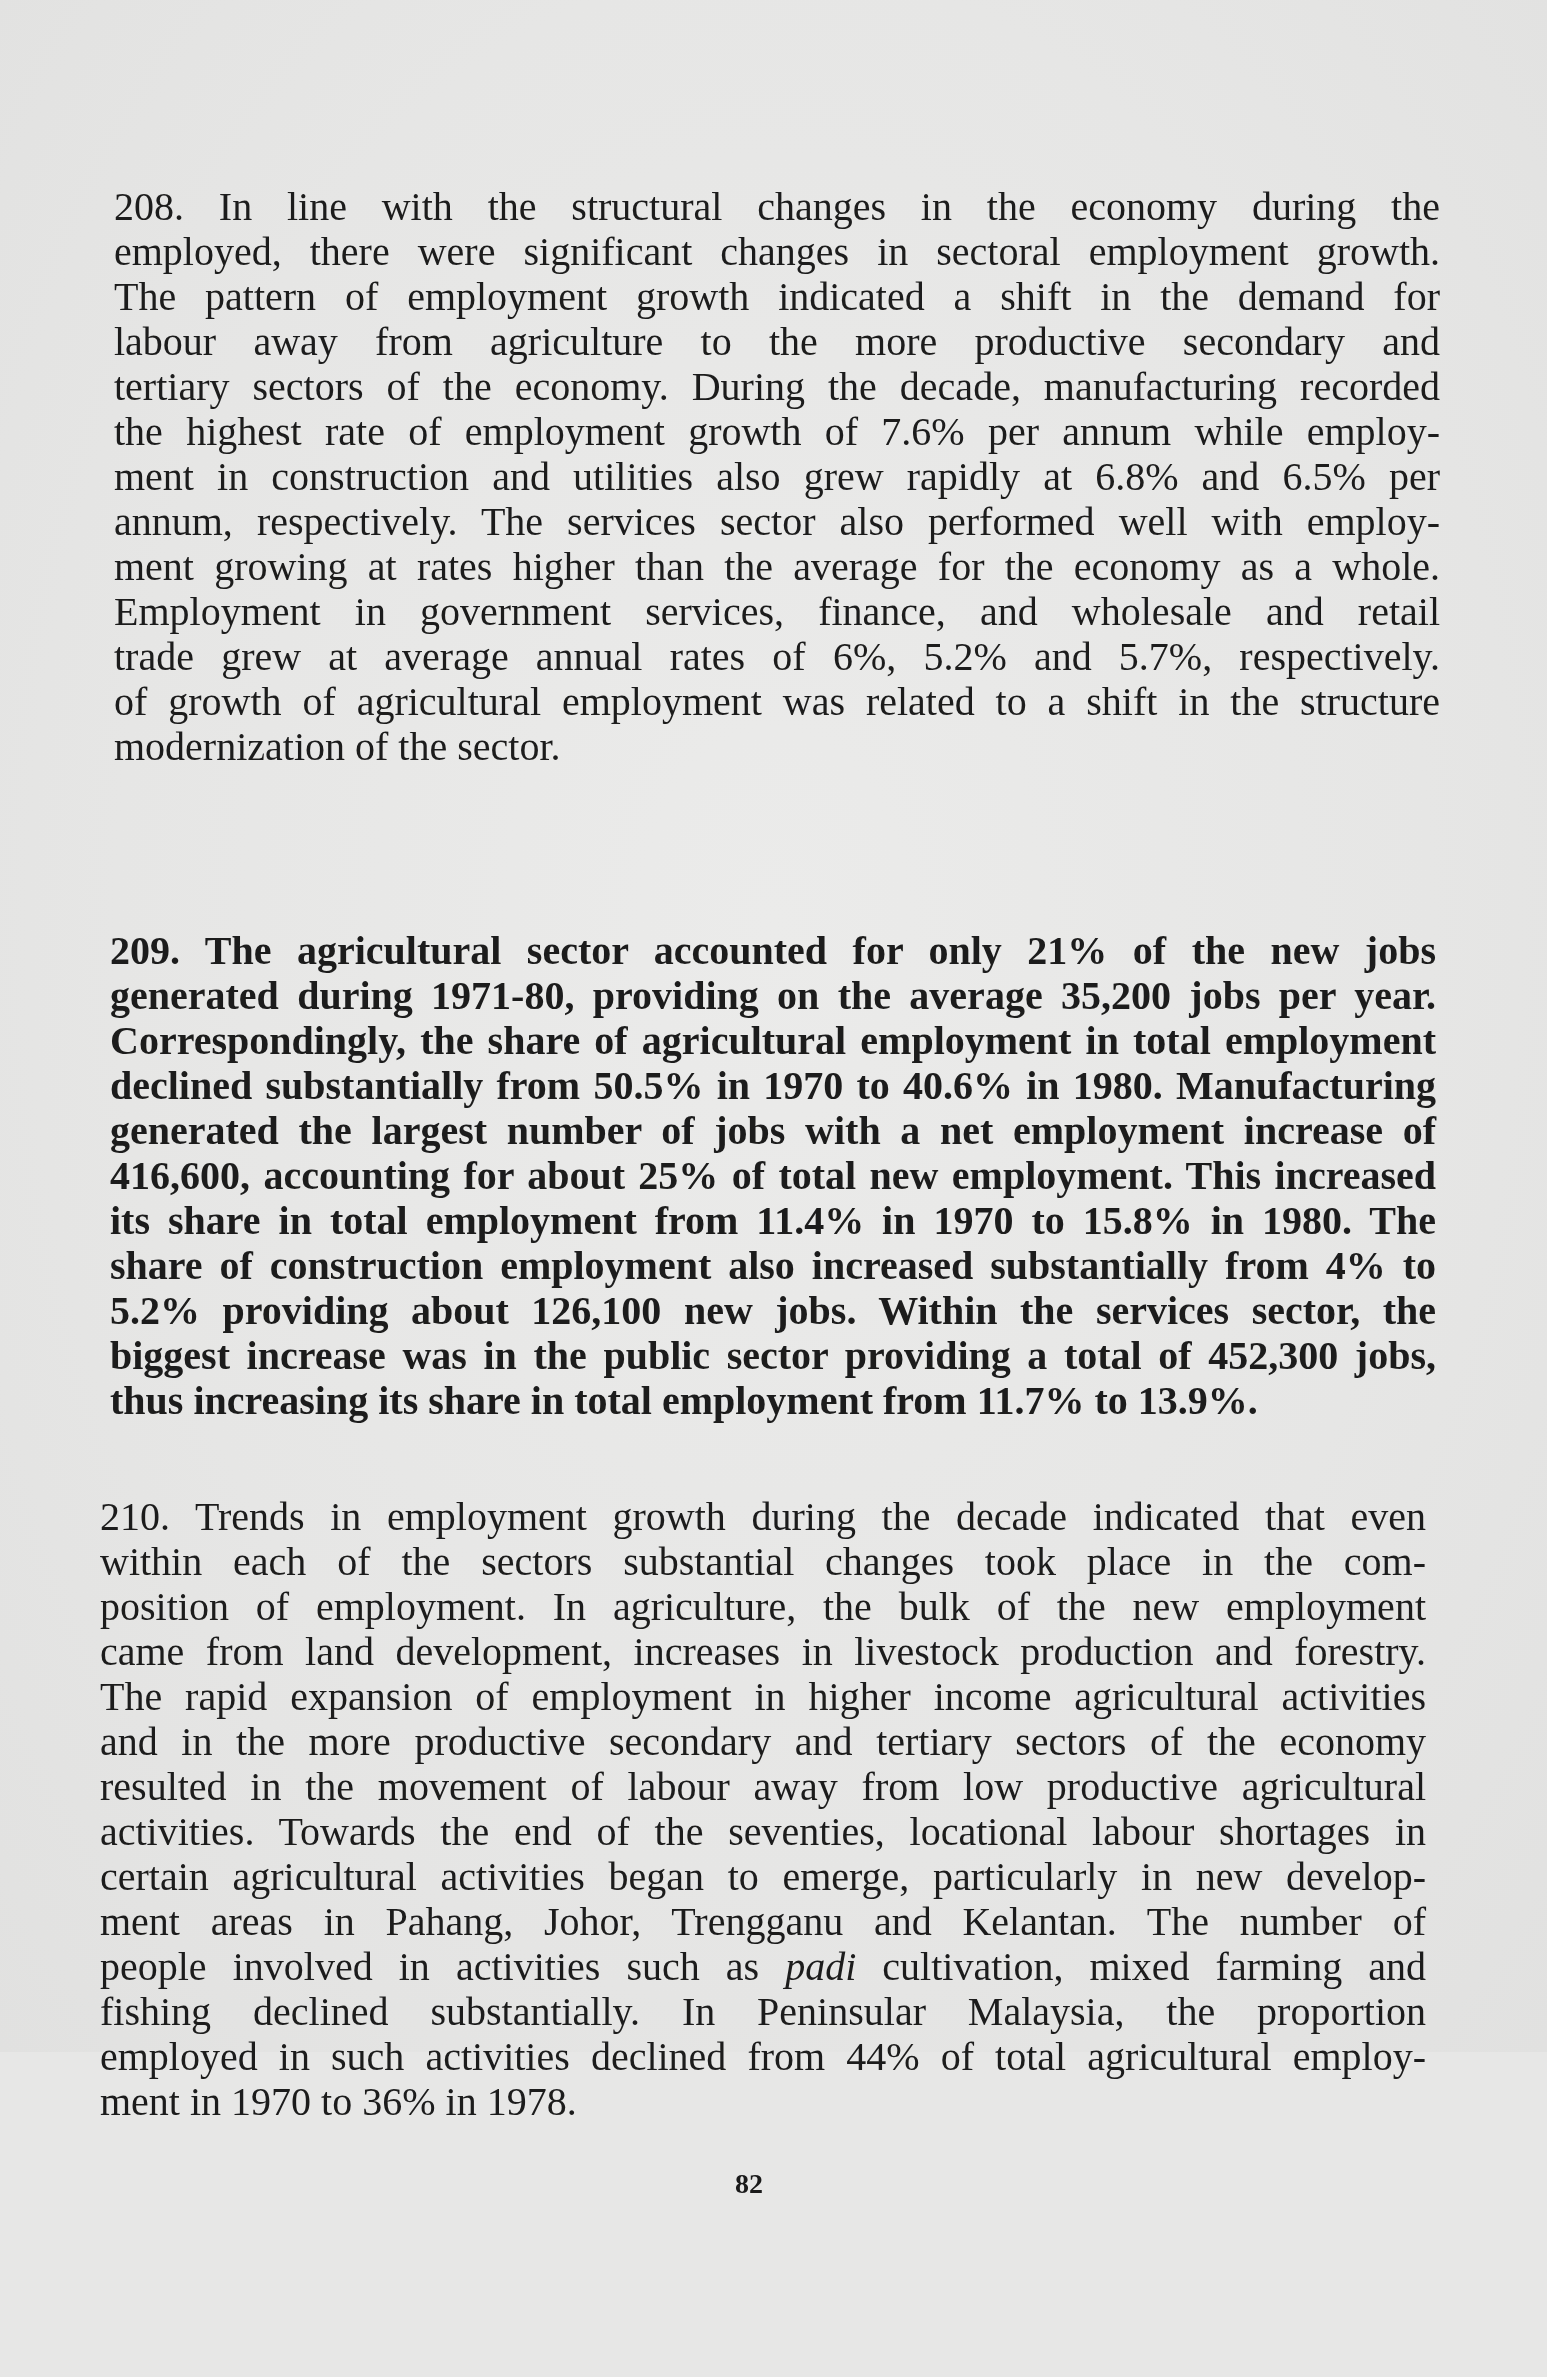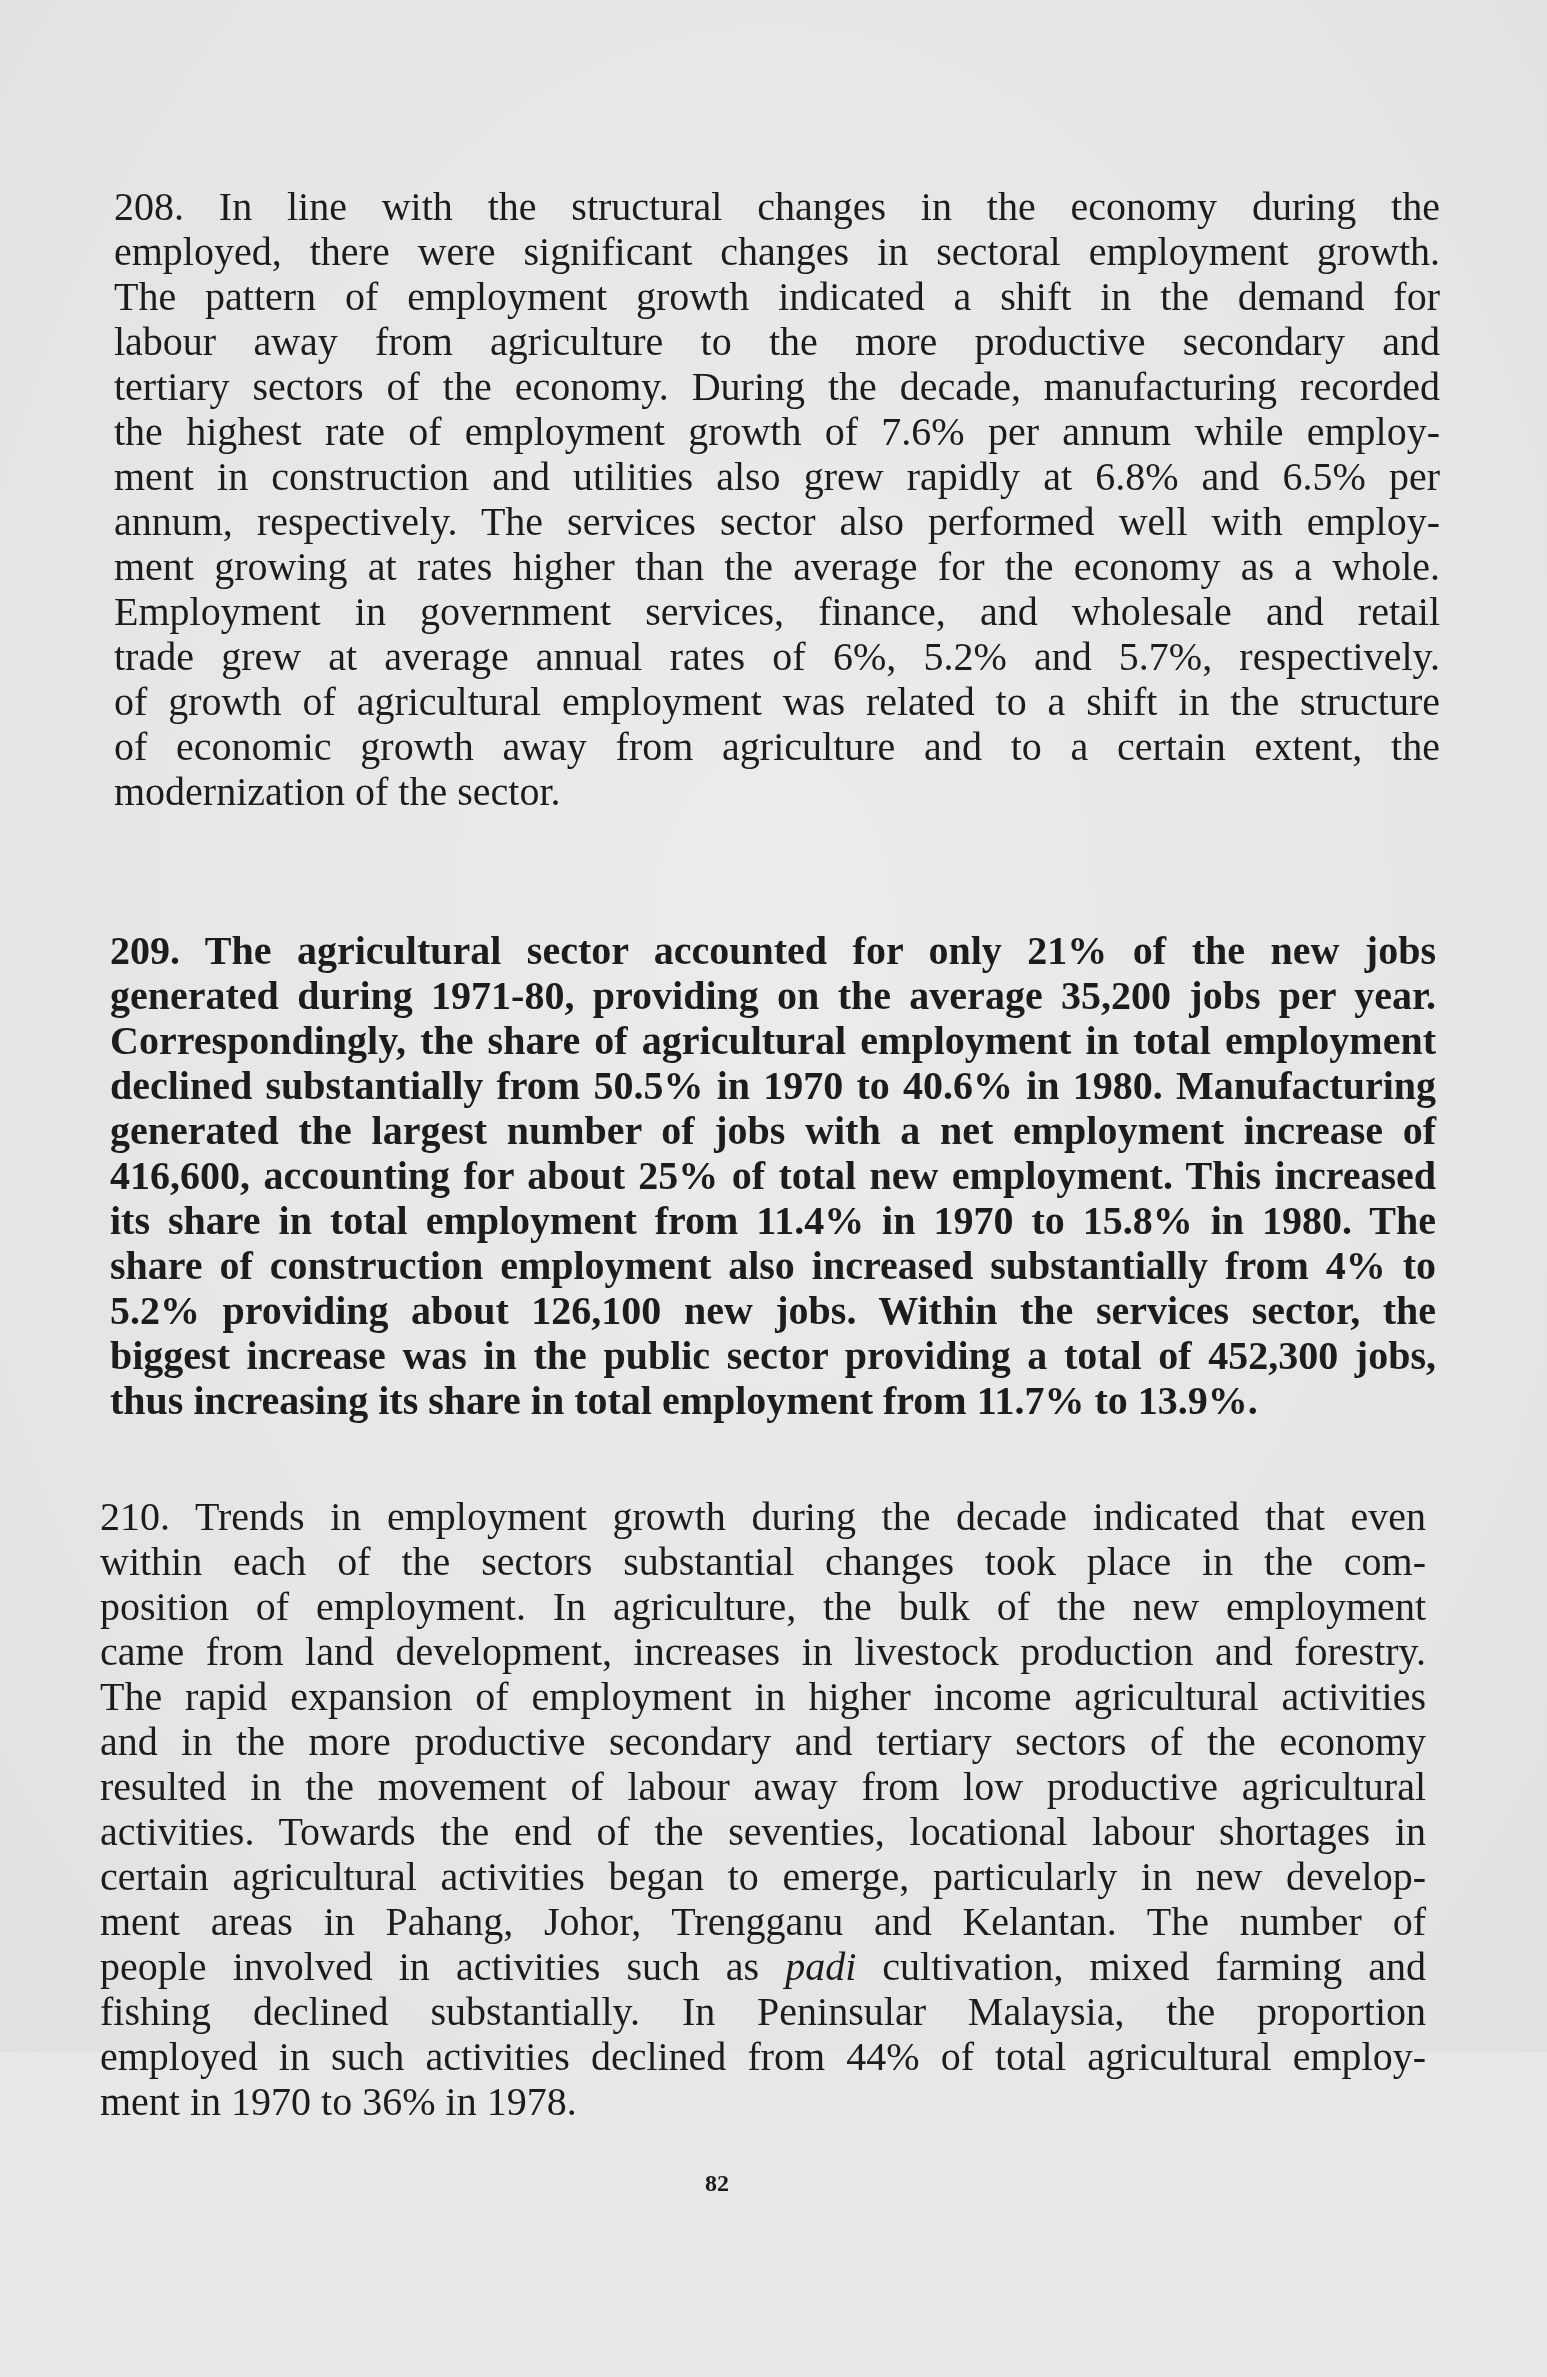--- a/index.html
+++ b/index.html
@@ -40,25 +40,25 @@
   }
   .line span.it {
     font-style: italic;
   }
   #p208 { left: 114px; top: 184px; }
   #p209 { left: 110px; top: 928px; font-weight: bold; }
   #p210 { left: 100px; top: 1494px; }
   #p208 .line, #p209 .line, #p210 .line { white-space: normal; }
   .page-number {
     position: absolute;
-    left: 705px;
+    left: 735px;
     top: 2166px;
     font-family: "Liberation Serif", "DejaVu Serif", serif;
     font-weight: bold;
-    font-size: 24px;
+    font-size: 28px;
     line-height: 35px;
     color: #1a1a1a;
   }
 </style>
 </head>
 <body>
 
 <div class="page">
 
   <div class="para" id="p208">
@@ -67,21 +67,20 @@
     <div class="line">The pattern of employment growth indicated a shift in the demand for</div>
     <div class="line">labour away from agriculture to the more productive secondary and</div>
     <div class="line">tertiary sectors of the economy. During the decade, manufacturing recorded</div>
     <div class="line">the highest rate of employment growth of 7.6% per annum while employ-</div>
     <div class="line">ment in construction and utilities also grew rapidly at 6.8% and 6.5% per</div>
     <div class="line">annum, respectively. The services sector also performed well with employ-</div>
     <div class="line">ment growing at rates higher than the average for the economy as a whole.</div>
     <div class="line">Employment in government services, finance, and wholesale and retail</div>
     <div class="line">trade grew at average annual rates of 6%, 5.2% and 5.7%, respectively.</div>
     <div class="line">of growth of agricultural employment was related to a shift in the structure</div>
-    <div class="line">of economic growth away from agriculture and to a certain extent, the</div>
     <div class="line last">modernization of the sector.</div>
   </div>
 
   <div class="para" id="p209">
     <div class="line">209. The agricultural sector accounted for only 21% of the new jobs</div>
     <div class="line">generated during 1971-80, providing on the average 35,200 jobs per year.</div>
     <div class="line">Correspondingly, the share of agricultural employment in total employment</div>
     <div class="line">declined substantially from 50.5% in 1970 to 40.6% in 1980. Manufacturing</div>
     <div class="line">generated the largest number of jobs with a net employment increase of</div>
     <div class="line">416,600, accounting for about 25% of total new employment. This increased</div>

